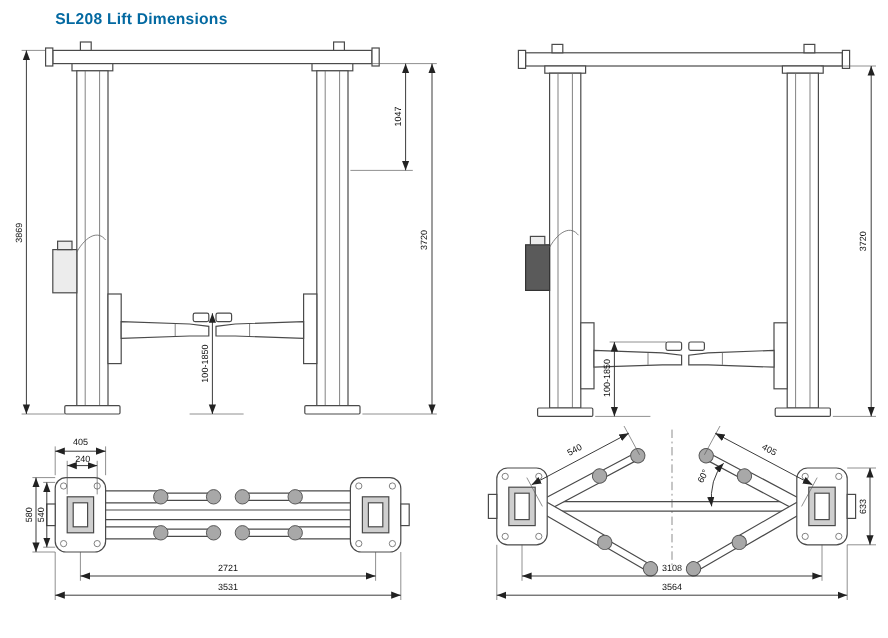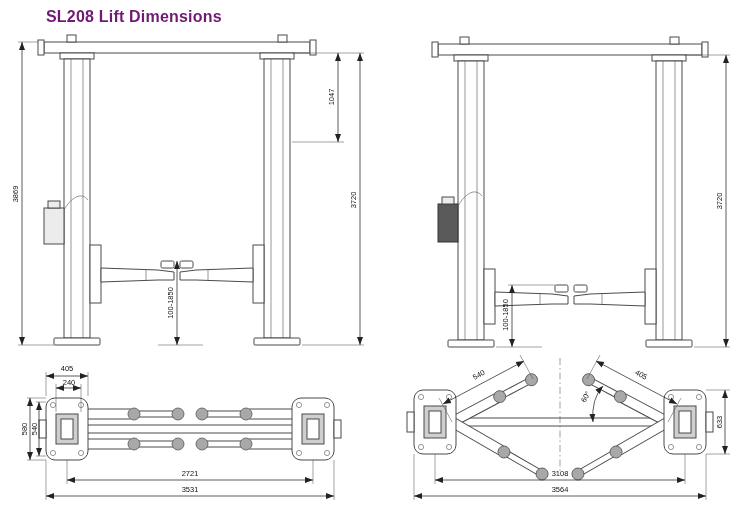--- a/index.html
+++ b/index.html
@@ -1,18 +1,18 @@
 <!DOCTYPE html>
 <html><head>
 <meta charset="utf-8">
 <style>
   *{margin:0;padding:0;box-sizing:border-box}
   html,body{width:740px;height:532px}
   body{background:#fff;font-family:"Liberation Sans",sans-serif;position:relative;overflow:hidden}
-  .title{position:absolute;left:46px;top:8px;font-size:16px;font-weight:bold;color:#701a75;letter-spacing:.2px}
+  .title{position:absolute;left:46px;top:8px;font-size:13px;font-weight:bold;color:#0369a1;letter-spacing:.2px}
   svg{position:absolute;overflow:visible}
   .outline{fill:#fff;stroke:#4a4a4a;stroke-width:1}
   .line{stroke:#4a4a4a;stroke-width:1;fill:none}
   .thin{stroke:#6a6a6a;stroke-width:.7;fill:none}
   .steel{fill:#cfcfcf;stroke:#4a4a4a;stroke-width:1}
   .dark{fill:#5a5a5a;stroke:#333;stroke-width:1}
   .lite{fill:#ececec;stroke:#4a4a4a;stroke-width:1}
   .pad{fill:#a8a8a8;stroke:#555;stroke-width:.8}
   .dim{stroke:#333;stroke-width:.8;fill:none}
   .ext{stroke:#555;stroke-width:.55;fill:none}

